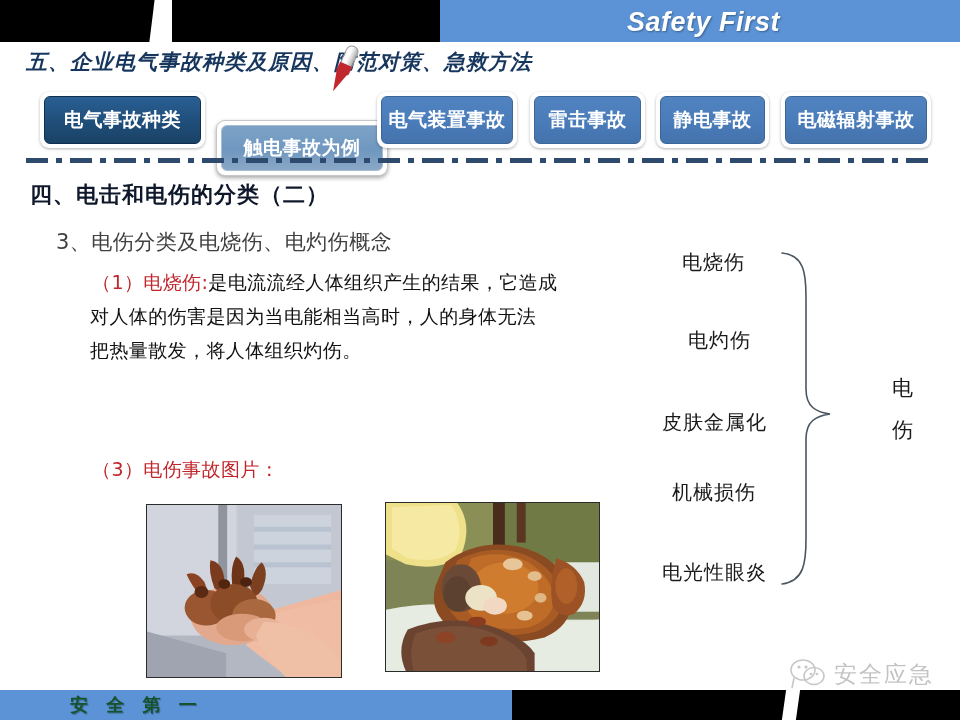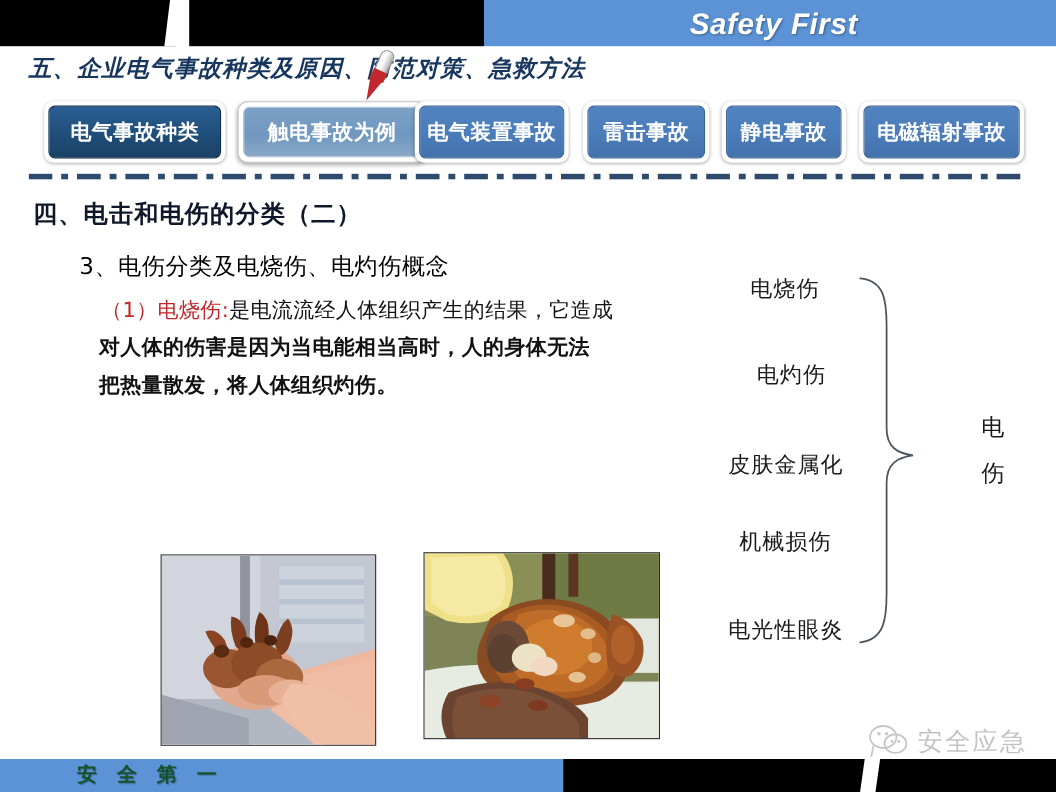--- a/index.html
+++ b/index.html
@@ -190,24 +190,24 @@
     top: 180px;
     font-size: 22px;
     font-weight: bold;
     color: #0f172a;
     font-family: "DejaVu Sans", sans-serif;
     letter-spacing: 1px;
     white-space: nowrap;
   }
   .sub-heading {
     position: absolute;
-    left: 72px;
+    left: 56px;
     top: 228px;
     font-size: 21px;
-    color: #000000;
+    color: #404040;
     font-family: "DejaVu Sans", sans-serif;
     letter-spacing: 0.5px;
     white-space: nowrap;
   }
 
   
   .para {
     position: absolute;
     font-family: "DejaVu Sans", sans-serif;
     font-size: 19px;
@@ -215,21 +215,21 @@
     line-height: 34px;
     letter-spacing: 0.4px;
   }
   .para .red {
     color: #c0262b;
     font-weight: normal;
   }
   .para .blk { color: #111111; }
 
   #para1 { left: 92px; top: 265px; width: 540px; }
-  #para1 .l2, #para1 .l3 { display: block; margin-left: -2px; font-weight: bold; }
+  #para1 .l2, #para1 .l3 { display: block; margin-left: -2px; }
   #para2 { left: 92px; top: 374px; width: 560px; }
   #para3 { left: 92px; top: 452px; width: 300px; }
 
   
   .photo {
     position: absolute;
     border: 1px solid #2b2b2b;
     box-sizing: border-box;
     overflow: hidden;
   }
@@ -346,21 +346,21 @@
   <div class="pen">
     <div class="pen-body"></div>
     <div class="pen-stripe"></div>
     <div class="pen-tip"></div>
   </div>
 
   <div class="navrow">
     <div class="navbtn style-dark" id="nb0" style="left: 40px; width: 165px;">
         <div class="inner">电气事故种类</div>
       </div>
-    <div class="navbtn style-active" id="nb1" style="left: 216px; width: 172px;">
+    <div class="navbtn style-active" id="nb1" style="left: 216px; width: 172px; margin-top: 28px;">
         <div class="inner">触电事故为例</div>
       </div>
     <div class="navbtn style-normal" id="nb2" style="left: 377px; width: 140px;">
         <div class="inner">电气装置事故</div>
       </div>
     <div class="navbtn style-normal" id="nb3" style="left: 530px; width: 115px;">
         <div class="inner">雷击事故</div>
       </div>
     <div class="navbtn style-normal" id="nb4" style="left: 656px; width: 113px;">
         <div class="inner">静电事故</div>
@@ -375,20 +375,23 @@
   <div class="sec-heading">四、电击和电伤的分类（二）</div>
   <div class="sub-heading">3、电伤分类及电烧伤、电灼伤概念</div>
 
   <div class="para" id="para1">
     <span class="red">（1）电烧伤:</span><span class="blk">是电流流经人体组织产生的结果，它造成</span>
     <span class="blk l2">对人体的伤害是因为当电能相当高时，人的身体无法</span>
     <span class="blk l3">把热量散发，将人体组织灼伤。</span>
   </div>
 
 
+  <div class="para" id="para3">
+    <span class="red">（3）电伤事故图片：</span>
+  </div>
 
   <div class="photo" id="photo1">
     <svg viewBox="0 0 196 174" preserveAspectRatio="none">
       <rect x="0" y="0" width="196" height="174" fill="#c9ccd6"></rect>
       <rect x="0" y="0" width="90" height="174" fill="#d2d5dd"></rect>
       <rect x="92" y="0" width="104" height="174" fill="#c3c7d2"></rect>
       <rect x="108" y="10" width="78" height="70" fill="#cdd3dd"></rect>
       <rect x="108" y="22" width="78" height="5" fill="#b9c2d0"></rect>
       <rect x="108" y="40" width="78" height="5" fill="#b9c2d0"></rect>
       <rect x="108" y="58" width="78" height="5" fill="#b9c2d0"></rect>

